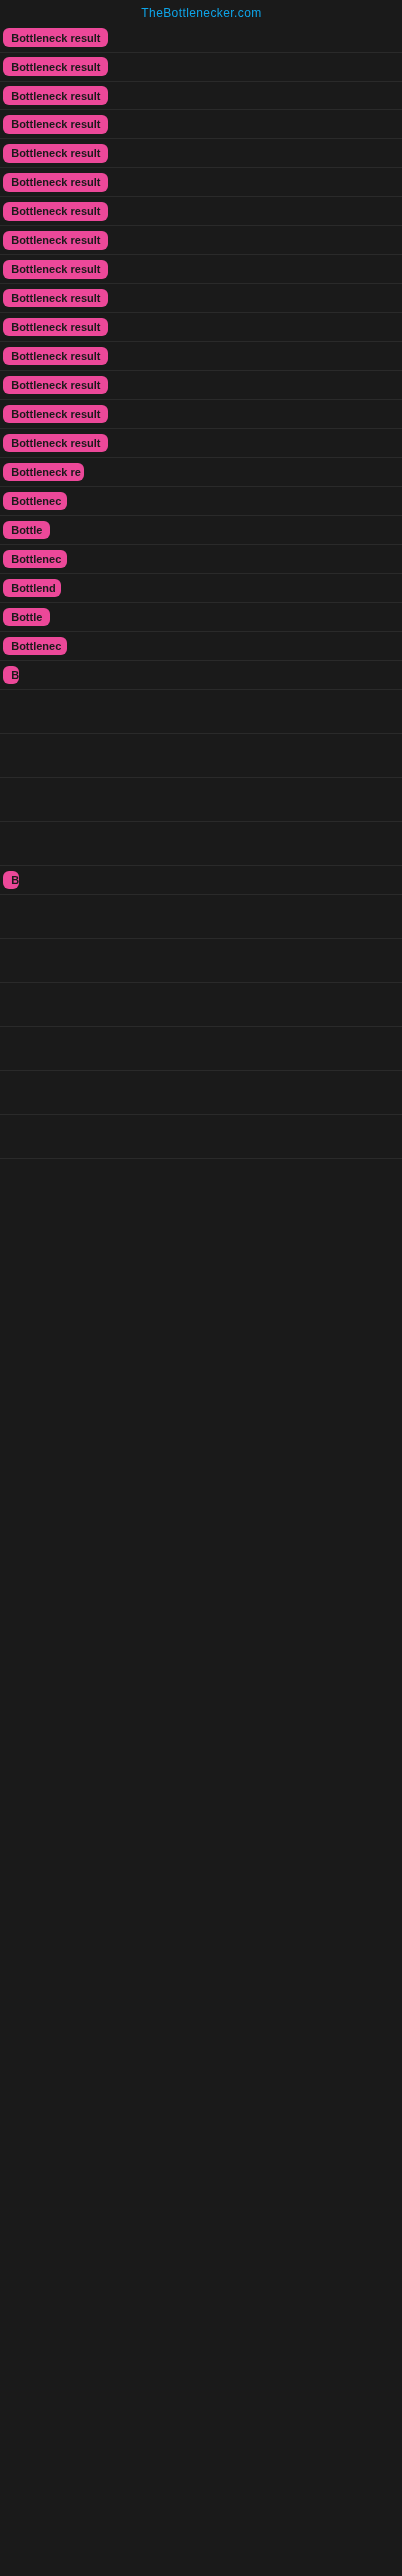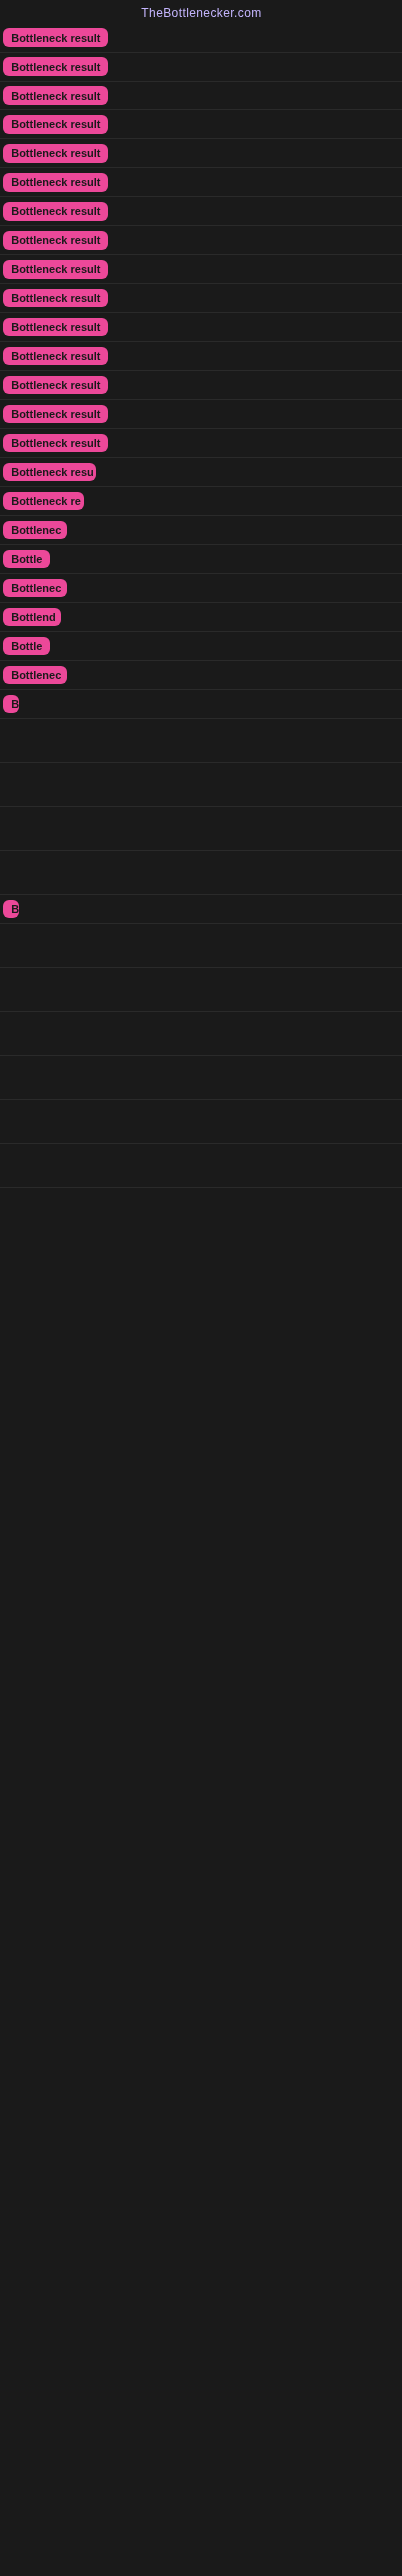--- a/index.html
+++ b/index.html
@@ -5,21 +5,21 @@
     * { margin: 0; padding: 0; box-sizing: border-box; }
     body {
       background: #1a1a1a;
       width: 403px;
       min-height: 2576px;
       font-family: Arial, sans-serif;
       position: relative;
     }
     .site-title {
       text-align: center;
-      color: #c4b5fd;
+      color: #0ea5e9;
       font-size: 12px;
       padding: 6.4px 0 3.2px 0;
       letter-spacing: 0.4px;
     }
     .bottleneck-badge {
       display: inline-block;
       background: #ec4899;
       color: #1a1a1a;
       font-size: 11px;
       font-weight: bold;
@@ -80,23 +80,20 @@
     <div class="result-row" style="min-height: 22.5px; display: flex; align-items: center;">
       <span class="bottleneck-badge" style="max-width: 105px; width: 105px;">Bottleneck result</span>
     </div>
     <div class="result-row" style="min-height: 22.5px; display: flex; align-items: center;">
       <span class="bottleneck-badge" style="max-width: 105px; width: 105px;">Bottleneck result</span>
     </div>
     <div class="result-row" style="min-height: 22.5px; display: flex; align-items: center;">
       <span class="bottleneck-badge" style="max-width: 105px; width: 105px;">Bottleneck result</span>
     </div>
     <div class="result-row" style="min-height: 22.5px; display: flex; align-items: center;">
-      <span class="bottleneck-badge" style="max-width: 93px; width: 93px;">Bottleneck resu</span>
-    </div>
-    <div class="result-row" style="min-height: 22.5px; display: flex; align-items: center;">
       <span class="bottleneck-badge" style="max-width: 81px; width: 101px;">Bottleneck re</span>
     </div>
     <div class="result-row" style="min-height: 22.5px; display: flex; align-items: center;">
       <span class="bottleneck-badge" style="max-width: 64px; width: 64px;">Bottlenec</span>
     </div>
     <div class="result-row" style="min-height: 22.5px; display: flex; align-items: center;">
       <span class="bottleneck-badge" style="max-width: 47px; width: 47px;">Bottle</span>
     </div>
     <div class="result-row" style="min-height: 22.5px; display: flex; align-items: center;">
       <span class="bottleneck-badge" style="max-width: 64px; width: 64px;">Bottlenec</span>

